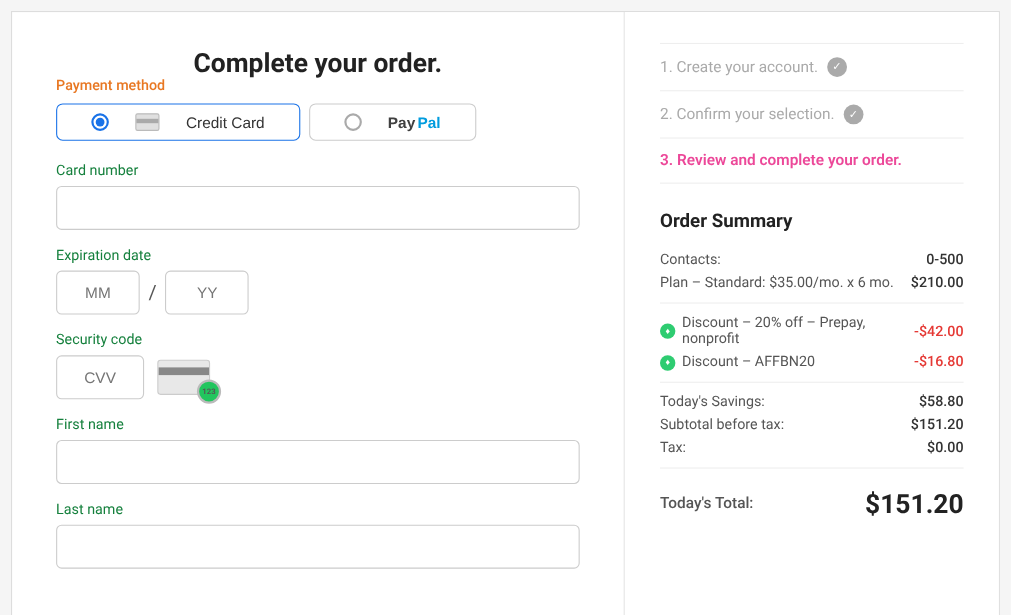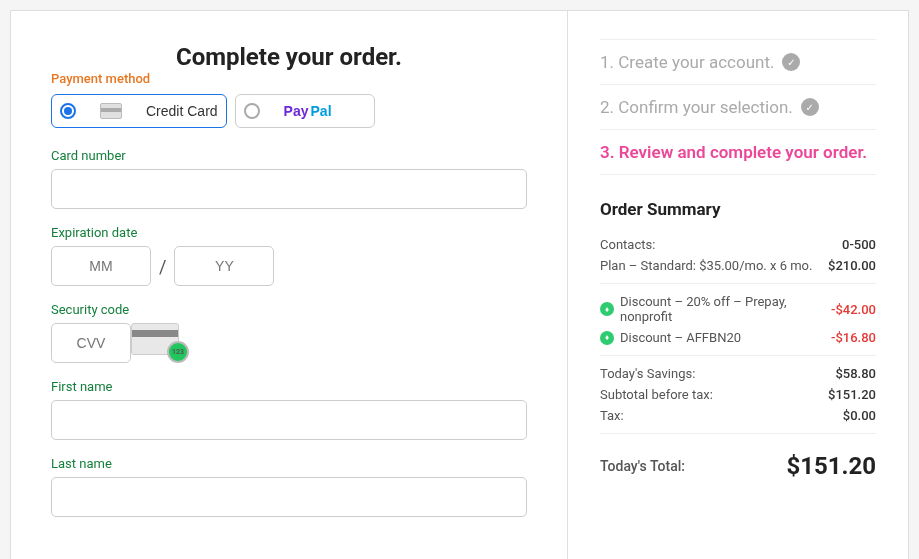--- a/index.html
+++ b/index.html
@@ -43,21 +43,21 @@
       display: flex;
       gap: 8px;
       margin-bottom: 20px;
     }
     .payment-option {
       display: flex;
       align-items: center;
       gap: 24px;
       border: 1.5px solid #ccc;
       border-radius: 6px;
-      padding: 8px 8px;
+      padding: 8px 31px;
       cursor: pointer;
       background: #fff;
       font-size: 14px;
       font-weight: 500;
       color: #333;
       min-width: 140px;
     }
     .payment-option.selected {
       border-color: #1a73e8;
     }
@@ -99,21 +99,21 @@
       height: 4px;
       background: #aaa;
     }
     .paypal-logo {
       display: flex;
       align-items: center;
       gap: 2px;
       font-weight: 700;
       font-size: 14px;
     }
-    .paypal-p1 { color: #6d28d9; }
+    .paypal-p1 { color: #404040; }
     .paypal-p2 { color: #009cde; }
     .field-group {
       margin-bottom: 16px;
     }
     .field-label {
       font-size: 13px;
       color: #15803d;
       margin-bottom: 6px;
     }
     .text-input {
@@ -126,37 +126,38 @@
       color: #333;
       outline: none;
       background: #fff;
     }
     .expiry-row {
       display: flex;
       align-items: center;
       gap: 8px;
     }
     .expiry-input {
-      width: 100px;
+      width: 76px;
       height: 40px;
       border: 1.5px solid #ccc;
       border-radius: 5px;
       padding: 0 12px;
       font-size: 14px;
       color: #aaa;
       outline: none;
       text-align: center;
     }
     .expiry-separator {
       font-size: 18px;
       color: #555;
     }
     .cvv-row {
       display: flex;
-      align-items: flex-start;
+      align-items: flex-end;
+      gap: 12px;
     }
     .cvv-input {
       width: 80px;
       height: 40px;
       border: 1.5px solid #ccc;
       border-radius: 5px;
       padding: 0 12px;
       font-size: 14px;
       color: #aaa;
       outline: none;
@@ -215,21 +216,21 @@
       padding: 12px 0;
       border-bottom: 1px solid #eee;
       display: flex;
       align-items: center;
       gap: 8px;
     }
     .step-item:first-child {
       border-top: 1px solid #eee;
     }
     .step-text {
-      font-size: 17px;
+      font-size: 14px;
       color: #aaa;
     }
     .step-text.active {
       color: #ec4899;
       font-weight: 600;
     }
     .step-check {
       width: 18px;
       height: 18px;
       border-radius: 50%;

